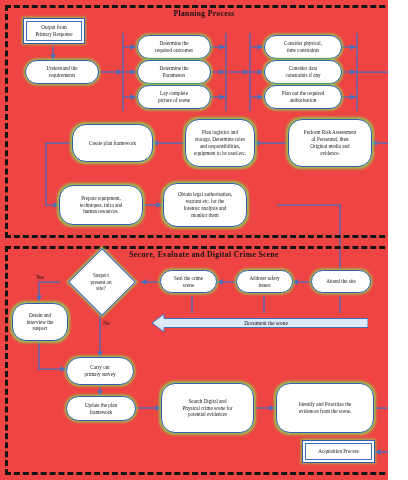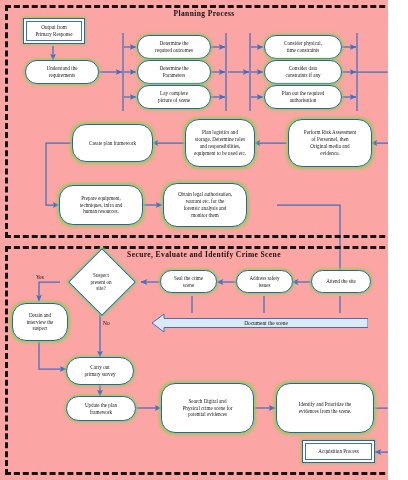--- a/index.html
+++ b/index.html
@@ -1,17 +1,17 @@
 <!DOCTYPE html>
 <html><head>
 <meta charset="utf-8">
 <style>
   html,body{margin:0;padding:0;background:#ffffff;}
   body{width:408px;height:480px;font-family:"Liberation Serif",serif;}
-  #stage{position:relative;width:388px;height:480px;overflow:hidden;background:#fca5a5;}
+  #stage{position:relative;width:388px;height:480px;overflow:hidden;background:#ef4444;}
 
   
   .section-frame{
     position:absolute;
     border:3px dashed #141414;
     box-sizing:border-box;
     background:transparent;
   }
   .section-title{
     position:absolute;
@@ -236,21 +236,21 @@
 human resources.</span>
   </div>
   <div class="node" style="left:163px;top:183px;width:84px;height:44px;">
     <span style="white-space:pre-line;">Obtain legal authorisation,
 warrant etc. for the
 forensic analysis and
 monitor them</span>
   </div>
 
   <div class="section-frame" style="left:5px;top:246px;width:398px;height:229px;"></div>
-  <div class="section-title" style="left:0px;top:250px;width:408px;">Secure, Evaluate  and  Identify  Crime Scene</div>
+  <div class="section-title" style="left:0px;top:250px;width:408px;">Secure, Evaluate  and  Digital  Crime Scene</div>
 
   <div class="node" style="left:311px;top:270px;width:60px;height:23px;">
     <span style="white-space:pre-line;">Attend the site</span>
   </div>
   <div class="node" style="left:236px;top:270px;width:57px;height:23px;">
     <span style="white-space:pre-line;">Address safety
 issues</span>
   </div>
   <div class="node" style="left:160px;top:270px;width:57px;height:23px;">
     <span style="white-space:pre-line;">Seal  the crime

